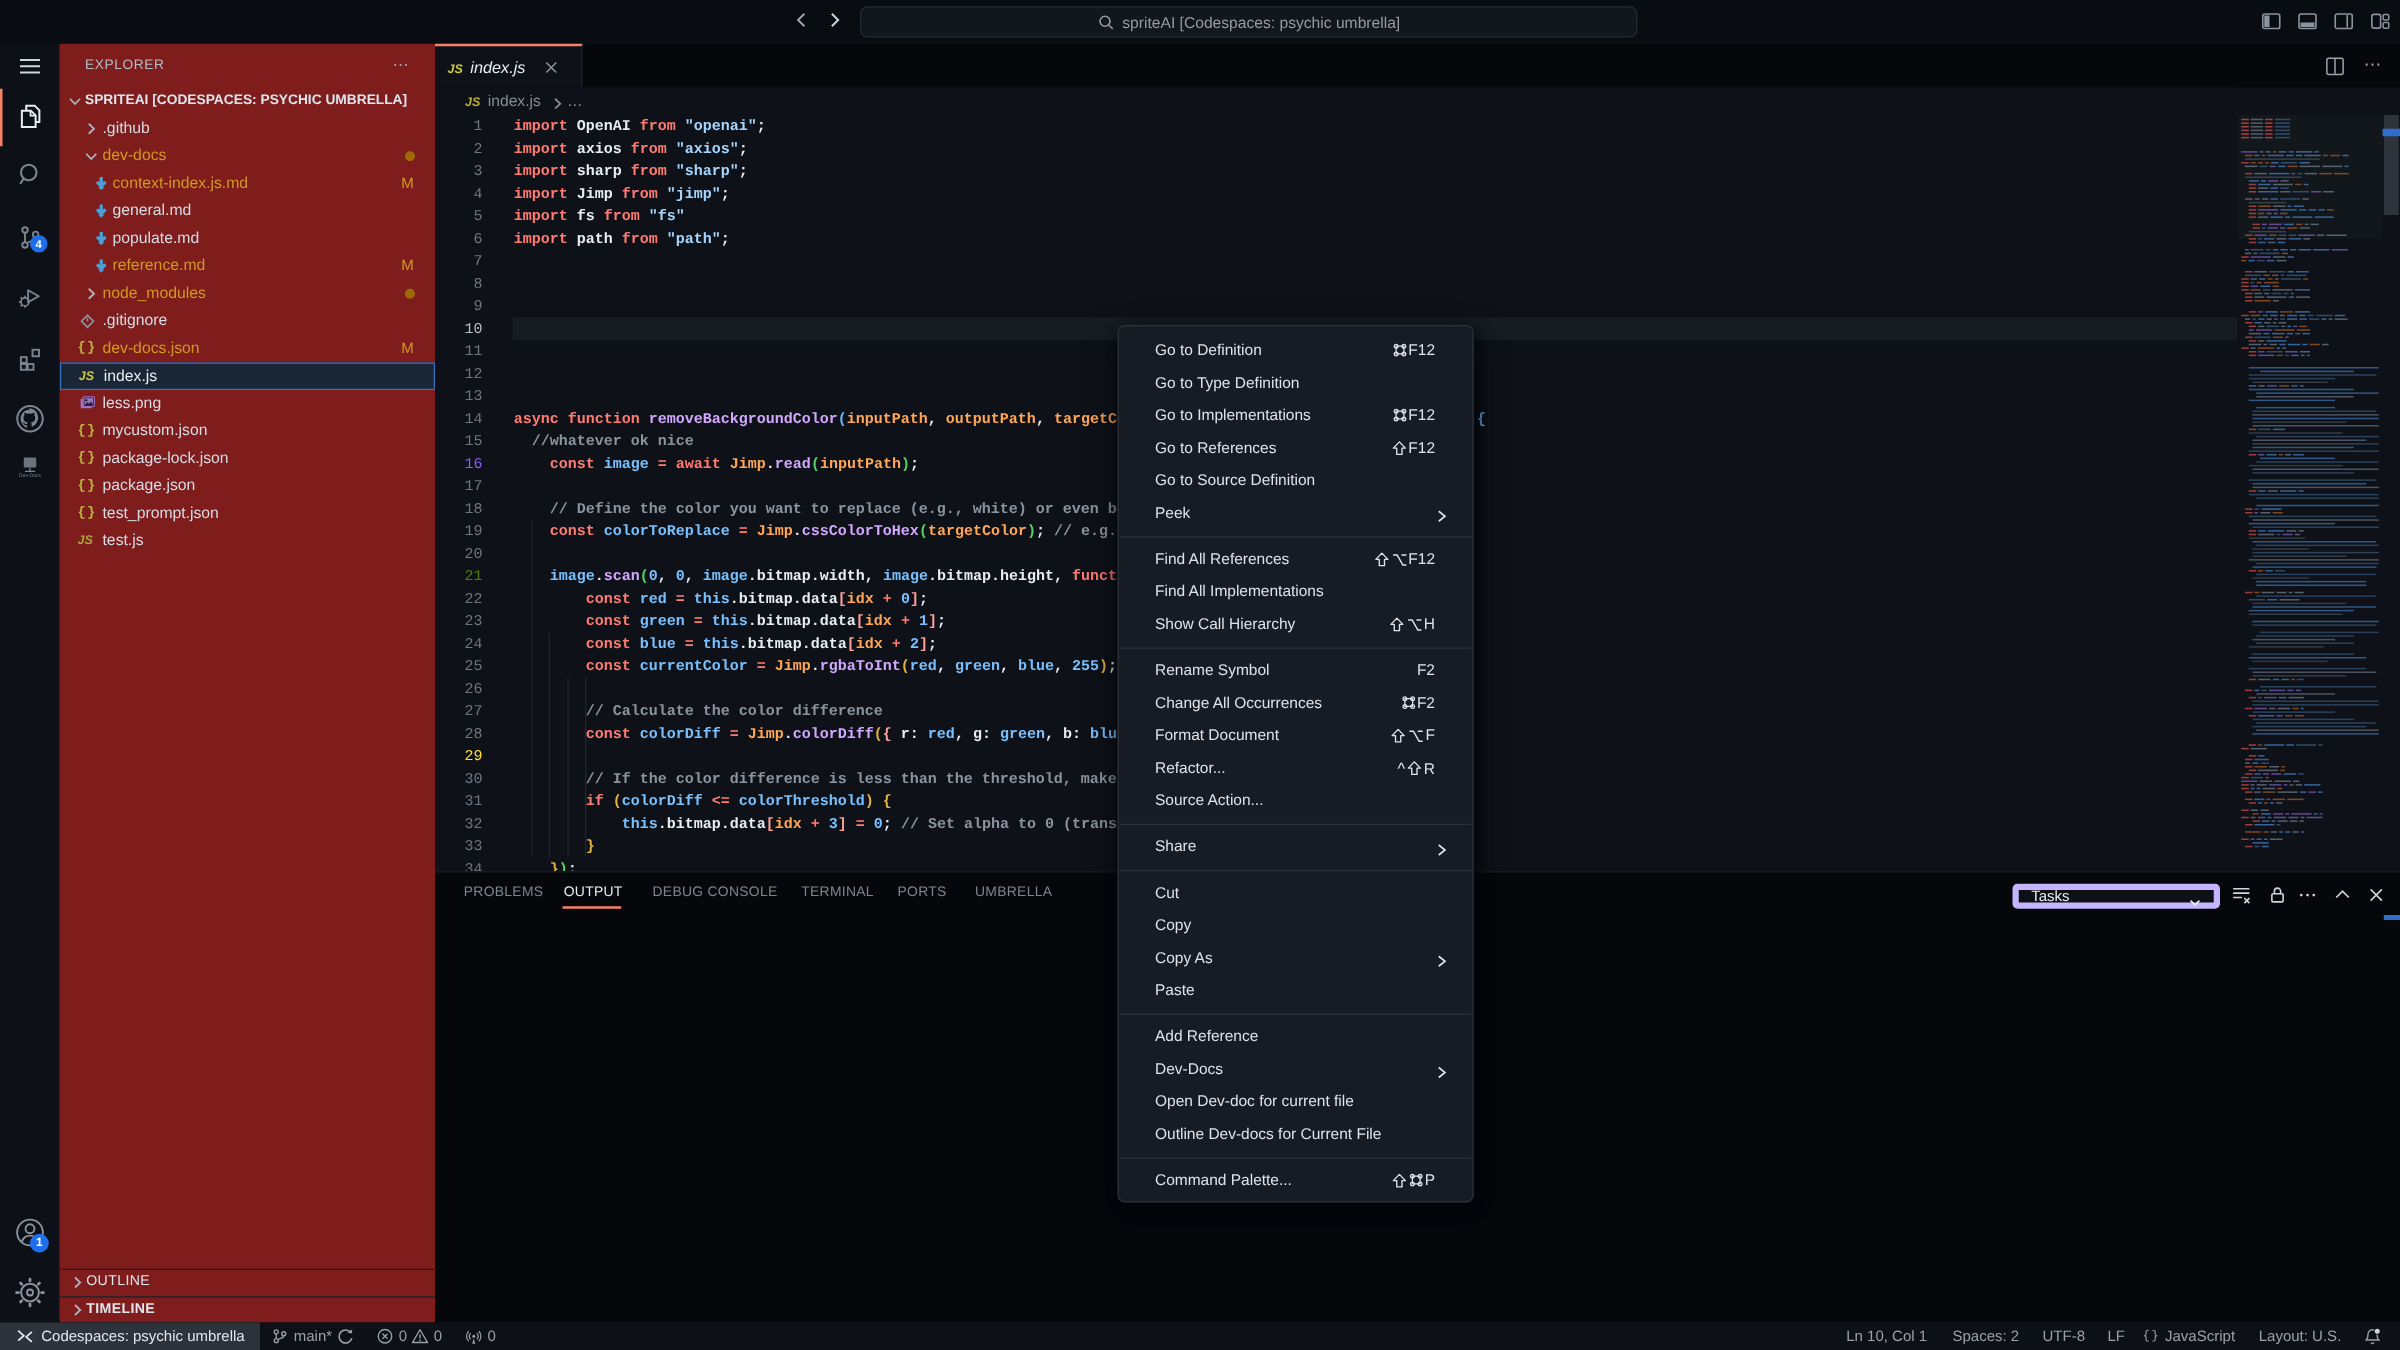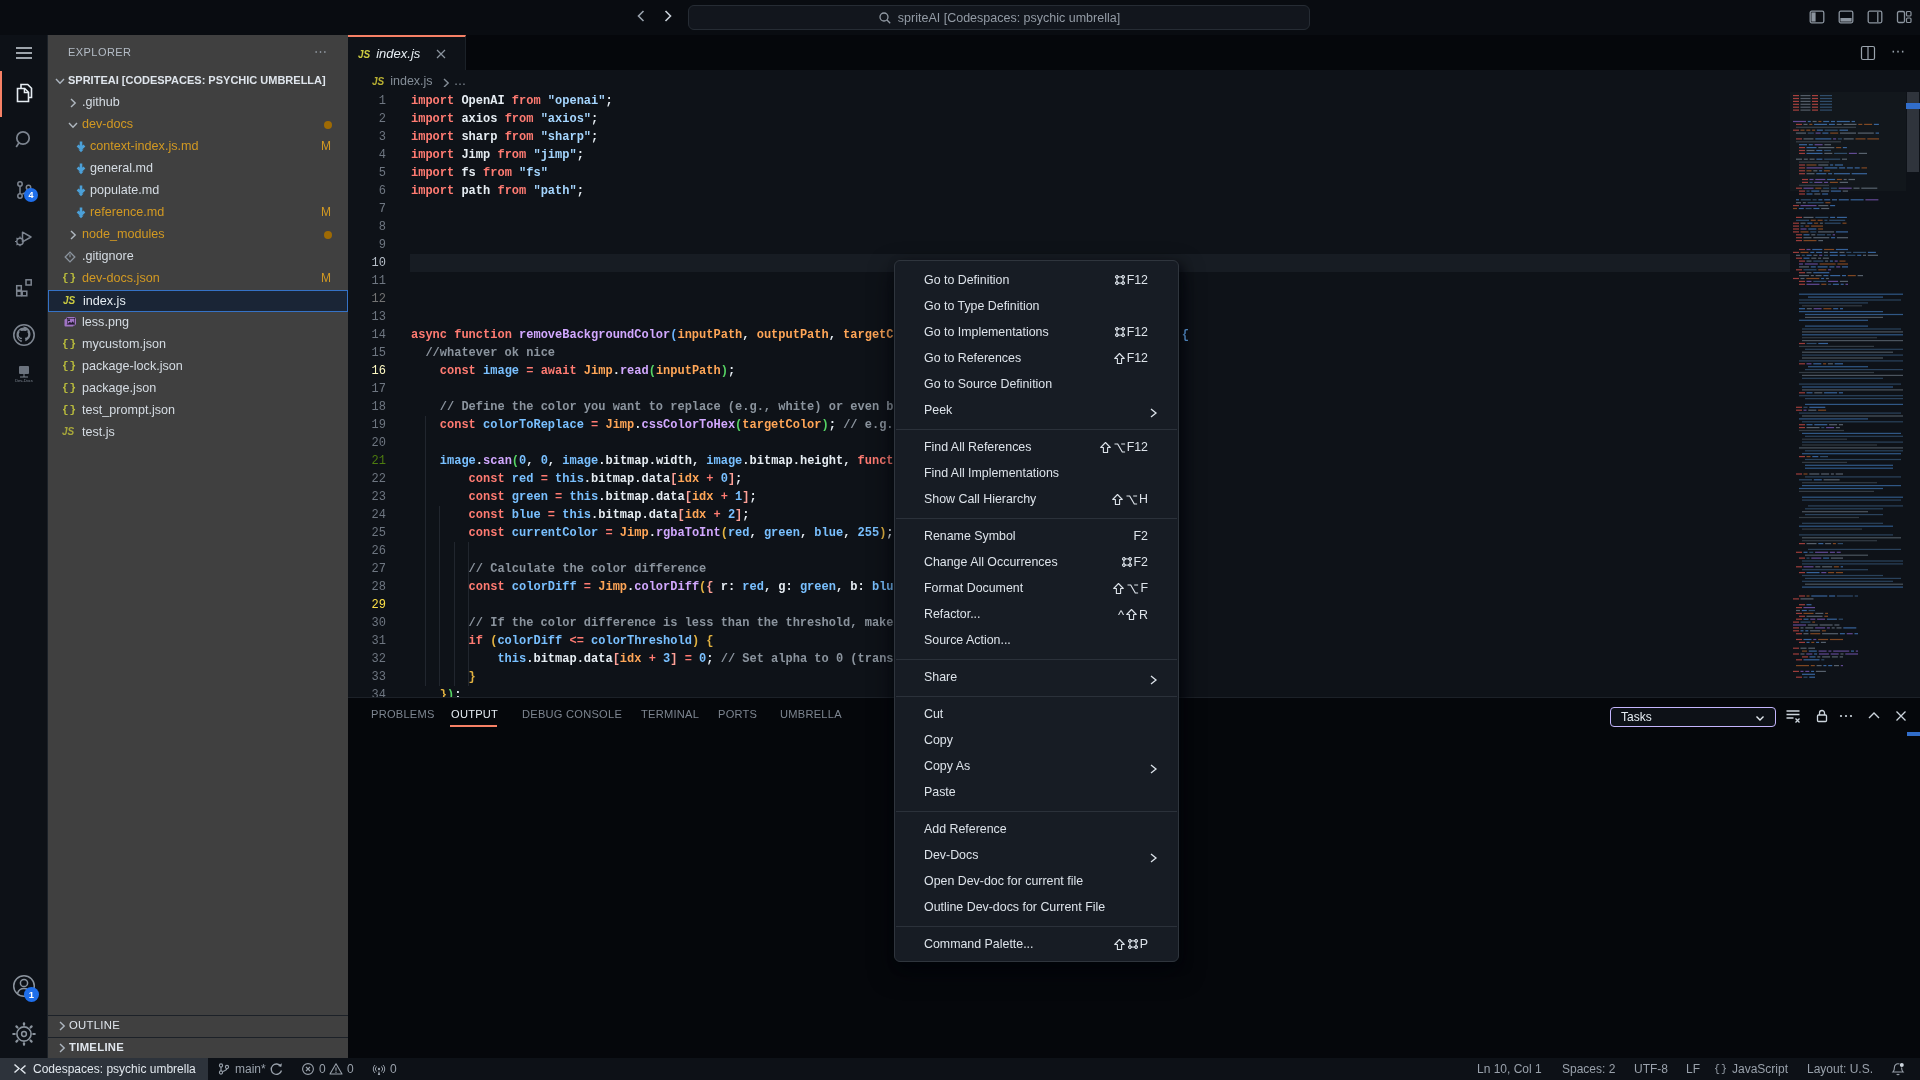--- a/index.html
+++ b/index.html
@@ -2,42 +2,42 @@
 <html><head><meta charset="utf-8"><style>
 *{margin:0;padding:0;box-sizing:border-box}
 html,body{width:1920px;height:1080px;overflow:hidden;background:#0e1218;font-family:"Liberation Sans",sans-serif;}
 #titlebar{position:absolute;left:0;top:0;width:1920px;height:35px;background:#090c11;}
 #searchbox{position:absolute;left:688px;top:5px;width:622px;height:25px;background:#12161d;border:1px solid #262c34;border-radius:6px;color:#939ba5;font-size:12.5px;display:flex;align-items:center;justify-content:center;gap:6px}
 .navarr{position:absolute;top:6px;font-size:16px;color:#a8b0b9}
 #tb-icons{position:absolute;right:8px;top:9px;display:flex;gap:13px}
 #activitybar{position:absolute;left:0;top:35px;width:48px;height:1023px;background:#0d1117;border-right:1px solid #1b2128}
 .ab-icon{position:absolute;left:0;width:48px;height:48px;display:flex;align-items:center;justify-content:center;color:#7d8590}
 .badge{position:absolute;border-radius:50%;background:#1f6feb;color:#fff;display:flex;align-items:center;justify-content:center;font-weight:700}
-#sidebar{position:absolute;left:48px;top:35px;width:300px;height:1023px;background:#404040;}
+#sidebar{position:absolute;left:48px;top:35px;width:300px;height:1023px;background:#7f1d1d;}
 #sb-head{position:absolute;left:20px;top:11px;width:260px;height:18px;color:#b4bcc6;font-size:11px;letter-spacing:.45px;}
 .trow{position:absolute;left:0;width:300px;height:22px;display:flex;align-items:center;color:#d5dce3;font-size:12.6px;white-space:pre}
 .mbadge{position:absolute;right:17px;top:3px;color:#d29922;font-size:12px;font-weight:400}
 .dotbadge{position:absolute;right:16px;top:7px;width:8px;height:8px;border-radius:50%;background:#9e6a03}
 #tabbar{position:absolute;left:348px;top:35px;width:1572px;height:35px;background:#05070b;}
 #tab1{position:absolute;left:0;top:0;width:118px;height:35px;background:#0e1218;border-top:2px solid #f78166;border-right:1px solid #1b2128;display:flex;align-items:center;padding-left:10px;color:#e6edf3;font-size:13px;font-style:italic}
 #breadcrumb{position:absolute;left:348px;top:70px;width:1442px;height:22px;background:#0e1218;display:flex;align-items:center;color:#7d8590;font-size:12.5px}
 #editor{position:absolute;left:348px;top:92px;width:1442px;height:605px;background:#0e1218;overflow:hidden}
 #gutter{position:absolute;left:0;top:0;width:62px;height:605px;color:#6e7681;font-family:"Liberation Mono",monospace;font-size:12px;line-height:18px;text-align:right}
 #gutter div{height:18px;padding-right:24px}
 #curline{position:absolute;left:62px;top:162px;width:1380px;height:18px;background:#171c23}
 #code{position:absolute;left:63px;top:0;font-family:"Liberation Mono",monospace;font-size:12px;line-height:18px;white-space:pre;color:#e6edf3;font-weight:700}
 .r{color:#ff7b72}.w{color:#e6edf3}.b{color:#79c0ff}.s{color:#a5d6ff}.c{color:#8b949e}
 .o{color:#ffa657}.p{color:#d2a8ff}.d1{color:#6cb6ff}.d2{color:#56d364}.d3{color:#e3b341}.d4{color:#ffa198}
 .guide{position:absolute;width:1px;background:#21262e}
 #minimap{position:absolute;left:1790px;top:92px;width:116px;height:605px}
 #mm-sc{position:absolute;left:1906px;top:92px;width:14px;height:605px}
 #panel{position:absolute;left:348px;top:697px;width:1572px;height:361px;background:#05070b;border-top:1px solid #1c2128}
 .ptab{position:absolute;top:10px;height:16px;color:#7d8590;font-size:11.1px;letter-spacing:.25px}
 .ptab.act{color:#e6edf3}
-#tasks{position:absolute;left:1262px;top:9px;width:166px;height:20px;border:1px solid #c4b5fd;border-radius:4px;background:#0d1117;color:#e6edf3;font-size:12px;display:flex;align-items:center;padding-left:10px}
+#tasks{position:absolute;left:1262px;top:9px;width:166px;height:20px;border:5px solid #c4b5fd;border-radius:4px;background:#0d1117;color:#e6edf3;font-size:12px;display:flex;align-items:center;padding-left:10px}
 .picon{position:absolute;top:10px;color:#cdd5dd}
 #statusbar{position:absolute;left:0;top:1058px;width:1920px;height:22px;background:#0d1117;color:#99a1ab;font-size:12px}
 #remote{position:absolute;left:0;top:0;width:208px;height:22px;background:#2d333b;color:#e1e7ed;display:flex;align-items:center;gap:5px;padding-left:12px;font-size:12px}
 .sbitem{position:absolute;top:0;height:22px;display:flex;align-items:center;gap:4px}
 #ctxmenu{position:absolute;left:894px;top:260px;width:285px;height:702px;background:#171c24;border:1px solid #2f353d;border-radius:6px;box-shadow:0 10px 24px rgba(1,4,9,.75),4px 4px 10px rgba(1,4,9,.5);z-index:50}
 .mi{position:absolute;left:0;width:283px;height:26px;color:#dde3ea;font-size:12.4px}
 .mi .t{position:absolute;left:29px;top:5px}
 .mi .sc{position:absolute;right:30px;top:5px;display:flex;align-items:center;gap:1px}
 .msep{position:absolute;left:1px;width:281px;height:1px;background:#2b313a}
 .marr{position:absolute;right:18px;top:8px}
@@ -266,21 +266,21 @@
       <div style="color:#6e7681">6</div>
       <div style="color:#6e7681">7</div>
       <div style="color:#6e7681">8</div>
       <div style="color:#6e7681">9</div>
       <div style="color:#b6bec8">10</div>
       <div style="color:#6e7681">11</div>
       <div style="color:#737373">12</div>
       <div style="color:#6e7681">13</div>
       <div style="color:#6e7681">14</div>
       <div style="color:#6e7681">15</div>
-      <div style="color:#fef9c3">16</div>
+      <div style="color:#8b5cf6">16</div>
       <div style="color:#6e7681">17</div>
       <div style="color:#6e7681">18</div>
       <div style="color:#6e7681">19</div>
       <div style="color:#6e7681">20</div>
       <div style="color:#4d7c0f">21</div>
       <div style="color:#6e7681">22</div>
       <div style="color:#6e7681">23</div>
       <div style="color:#6e7681">24</div>
       <div style="color:#6e7681">25</div>
       <div style="color:#6e7681">26</div>

